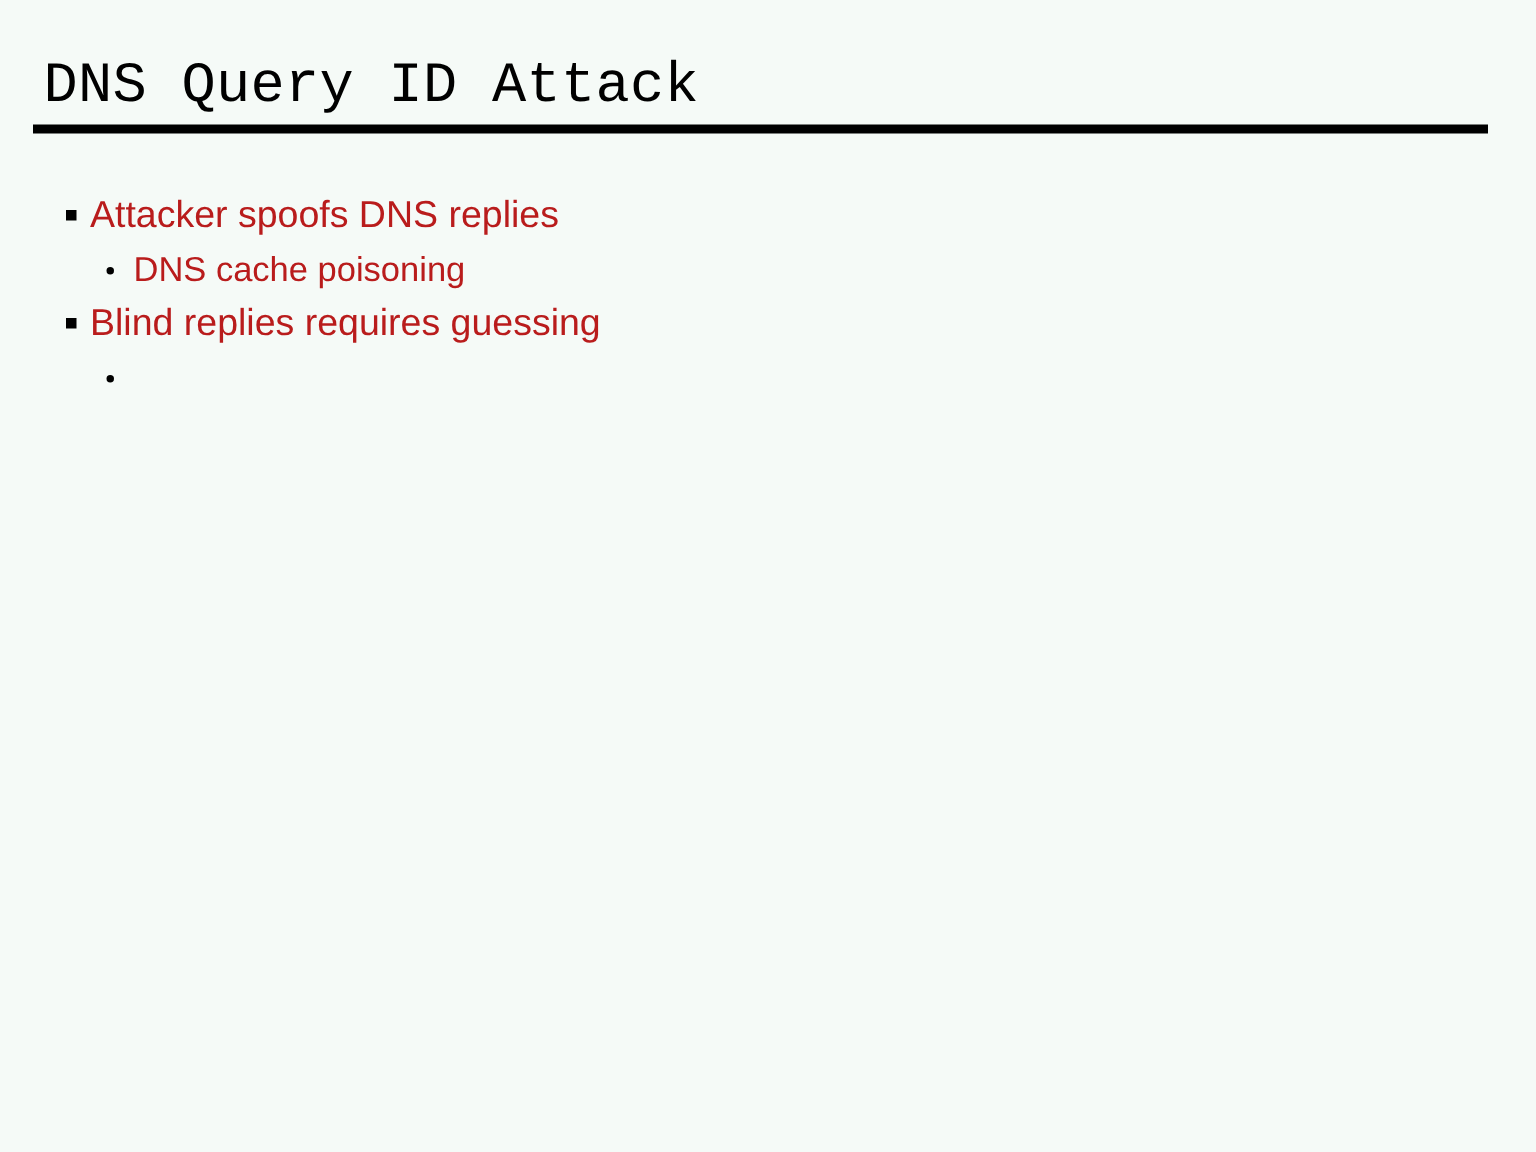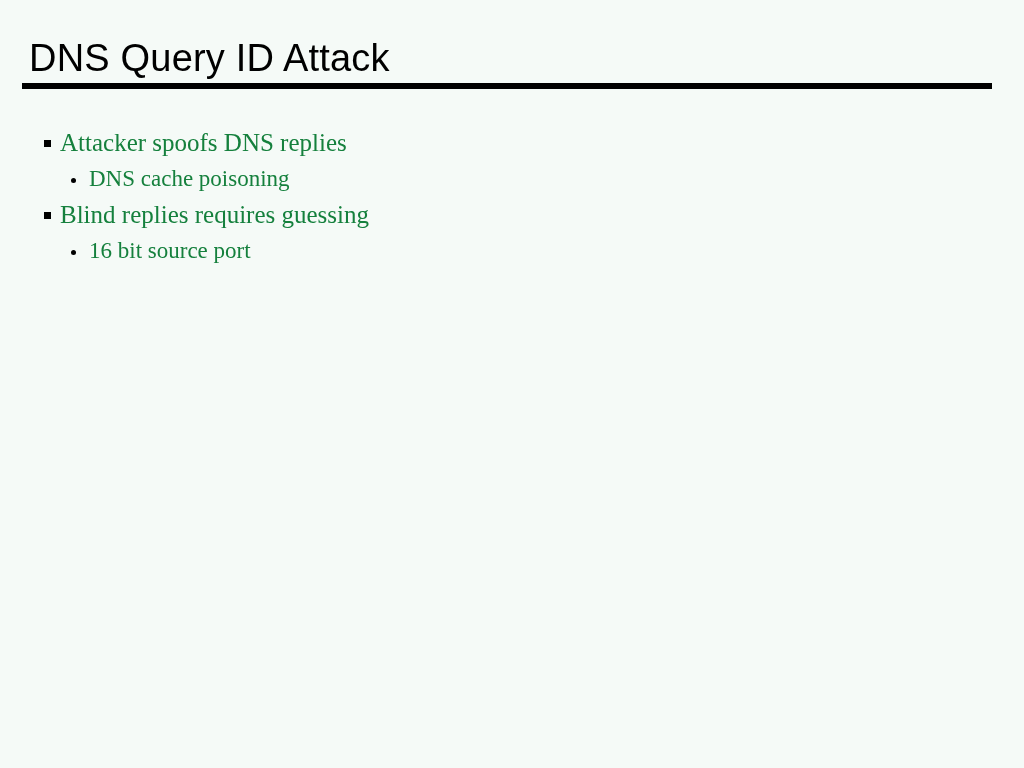--- a/index.html
+++ b/index.html
@@ -20,21 +20,21 @@
     width: 1024px;
     height: 768px;
     background: #f5faf7;
   }
 
   
   .slide-title {
     position: absolute;
     left: 29px;
     top: 36px;
-    font-family: Liberation Sans, sans-serif;
+    font-family: Liberation Mono, monospace;
     font-size: 38px;
     line-height: 44px;
     font-weight: 400;
     color: #000000;
     letter-spacing: 0.2px;
     white-space: nowrap;
   }
 
   .title-rule {
     position: absolute;
@@ -84,22 +84,22 @@
     left: 71px;
     top: 16px;
     width: 5px;
     height: 5px;
     background: #000000;
     border-radius: 50%;
   }
 
   .bullet-text {
     display: block;
-    font-family: Liberation Serif, serif;
-    color: #15803d;
+    font-family: Liberation Sans, sans-serif;
+    color: #b91c1c;
     white-space: nowrap;
   }
 
   .level-1 .bullet-text {
     font-size: 25px;
     line-height: 34px;
   }
 
   .level-2 .bullet-text {
     font-size: 23px;
@@ -128,18 +128,17 @@
     </div>
 
     <div class="bullet-row level-1">
       <span class="bullet-marker"></span>
       <span class="bullet-text">Blind replies requires guessing</span>
     </div>
 
 
     <div class="bullet-row level-2">
       <span class="bullet-marker"></span>
-      <span class="bullet-text">16 bit source port</span>
     </div>
 
   </div>
 
 </div>
 
 </body></html>

